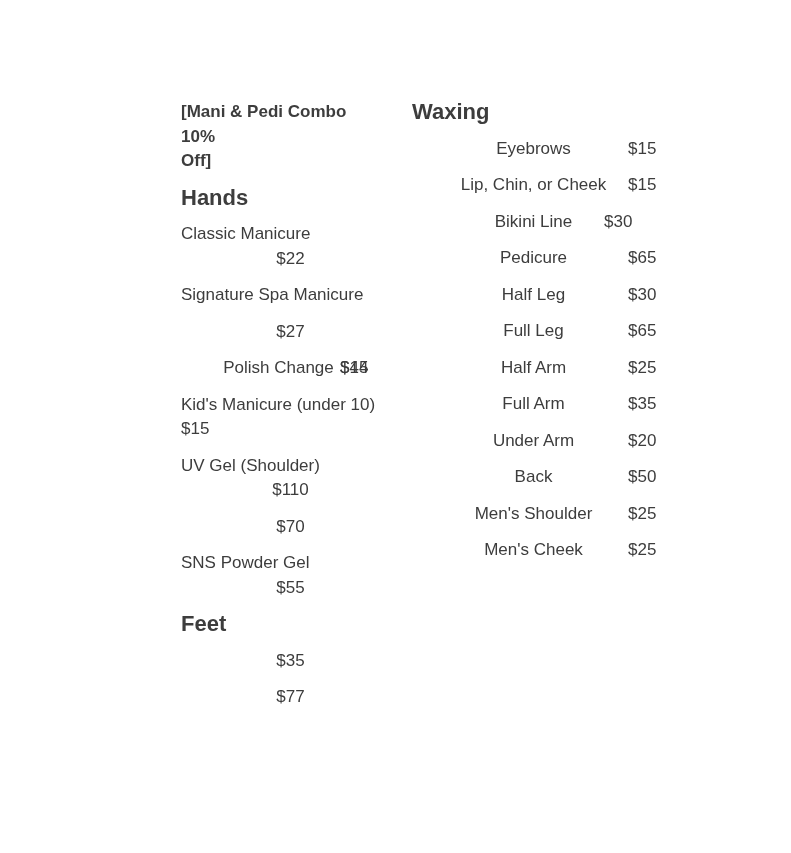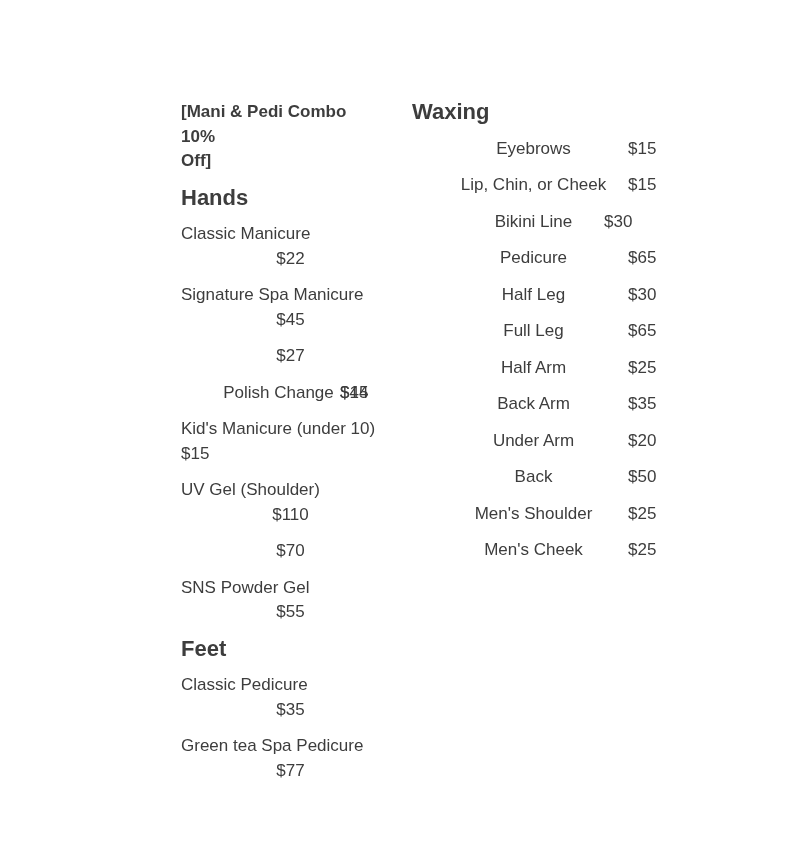--- a/index.html
+++ b/index.html
@@ -51,21 +51,20 @@
         <div data-name="combo-note-line">Off]</div>
       </div>
     <div data-name="nails-sections">
         <h3 class="heading" data-name="section-heading-hands">Hands</h3>
         <div class="item wrapped" data-name="menu-item">
     <div class="name" data-name="item-name">Classic Manicure</div>
     <div class="price indent" data-name="item-price">$22</div>
   </div>
         <div class="item wrapped" data-name="menu-item">
     <div class="name" data-name="item-name">Signature Spa Manicure</div>
-    <div class="price indent" data-name="item-price">$45</div>
   </div>
         <div class="item wrapped" data-name="menu-item">
     <div class="price indent" data-name="item-price">$27</div>
   </div>
         <div class="item inline" data-name="menu-item">
     <span class="price" data-name="item-price">$44</span>
   </div>
         <div class="item inline" data-name="menu-item">
     <span class="name" data-name="item-name">Polish Change</span>
     <span class="price" data-name="item-price">$15</span>
@@ -80,25 +79,23 @@
   </div>
         <div class="item wrapped" data-name="menu-item">
     <div class="price indent" data-name="item-price">$70</div>
   </div>
         <div class="item wrapped" data-name="menu-item">
     <div class="name" data-name="item-name">SNS Powder Gel</div>
     <div class="price indent" data-name="item-price">$55</div>
   </div>
         <h3 class="heading" data-name="section-heading-feet">Feet</h3>
         <div class="item wrapped" data-name="menu-item">
-    <div class="name" data-name="item-name">Classic Pedicure</div>
     <div class="price indent" data-name="item-price">$35</div>
   </div>
         <div class="item wrapped" data-name="menu-item">
-    <div class="name" data-name="item-name">Green tea Spa Pedicure</div>
     <div class="price indent" data-name="item-price">$77</div>
   </div>
       </div>
   </div>
   <div class="col col-right" data-name="waxing-column">
     <h3 class="heading" data-name="section-heading-waxing">Waxing</h3>
     <div data-name="waxing-items">
         <div class="item inline" data-name="menu-item">
     <span class="name" data-name="item-name">Eyebrows</span>
     <span class="price" data-name="item-price">$15</span>
@@ -121,21 +118,21 @@
   </div>
         <div class="item inline" data-name="menu-item">
     <span class="name" data-name="item-name">Full Leg</span>
     <span class="price" data-name="item-price">$65</span>
   </div>
         <div class="item inline" data-name="menu-item">
     <span class="name" data-name="item-name">Half Arm</span>
     <span class="price" data-name="item-price">$25</span>
   </div>
         <div class="item inline" data-name="menu-item">
-    <span class="name" data-name="item-name">Back Arm</span>
+    <span class="name" data-name="item-name">Full Arm</span>
     <span class="price" data-name="item-price">$35</span>
   </div>
         <div class="item inline" data-name="menu-item">
     <span class="name" data-name="item-name">Under Arm</span>
     <span class="price" data-name="item-price">$20</span>
   </div>
         <div class="item inline" data-name="menu-item">
     <span class="name" data-name="item-name">Back</span>
     <span class="price" data-name="item-price">$50</span>
   </div>

